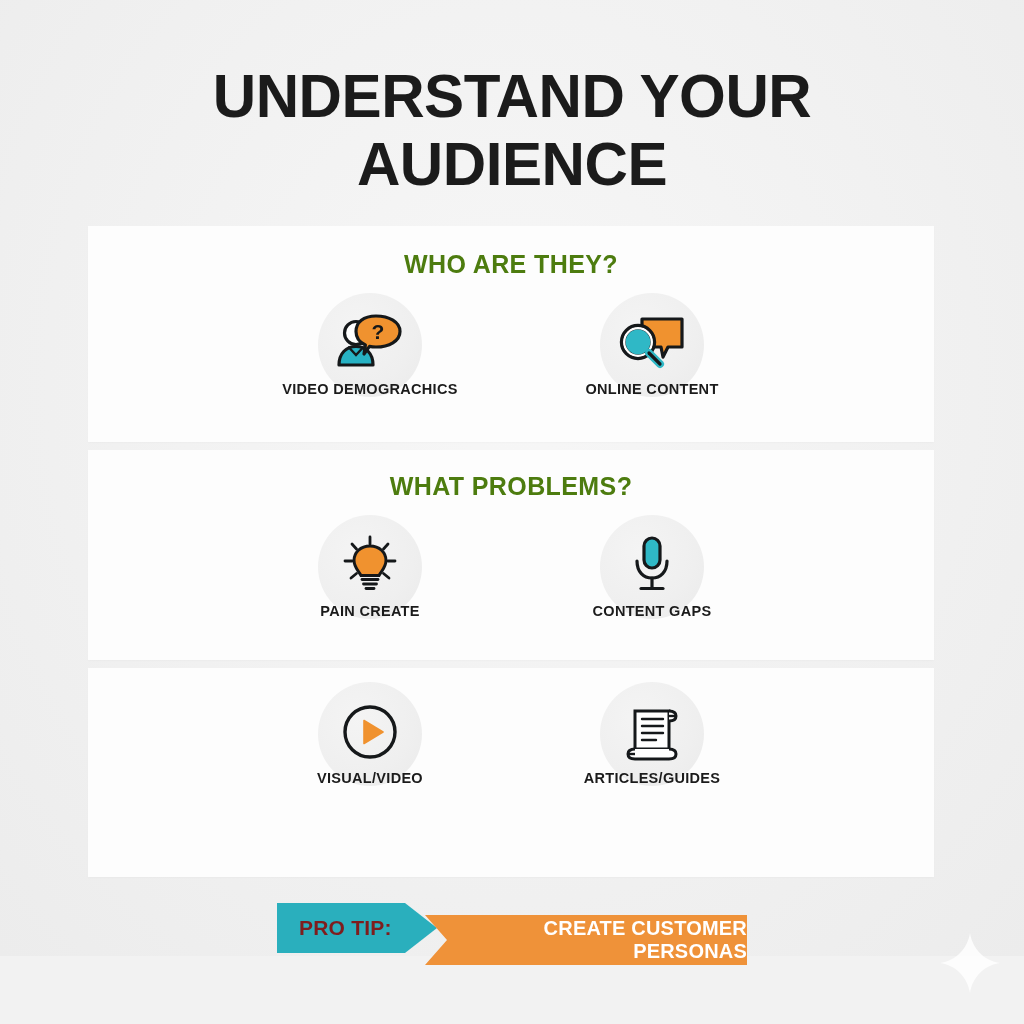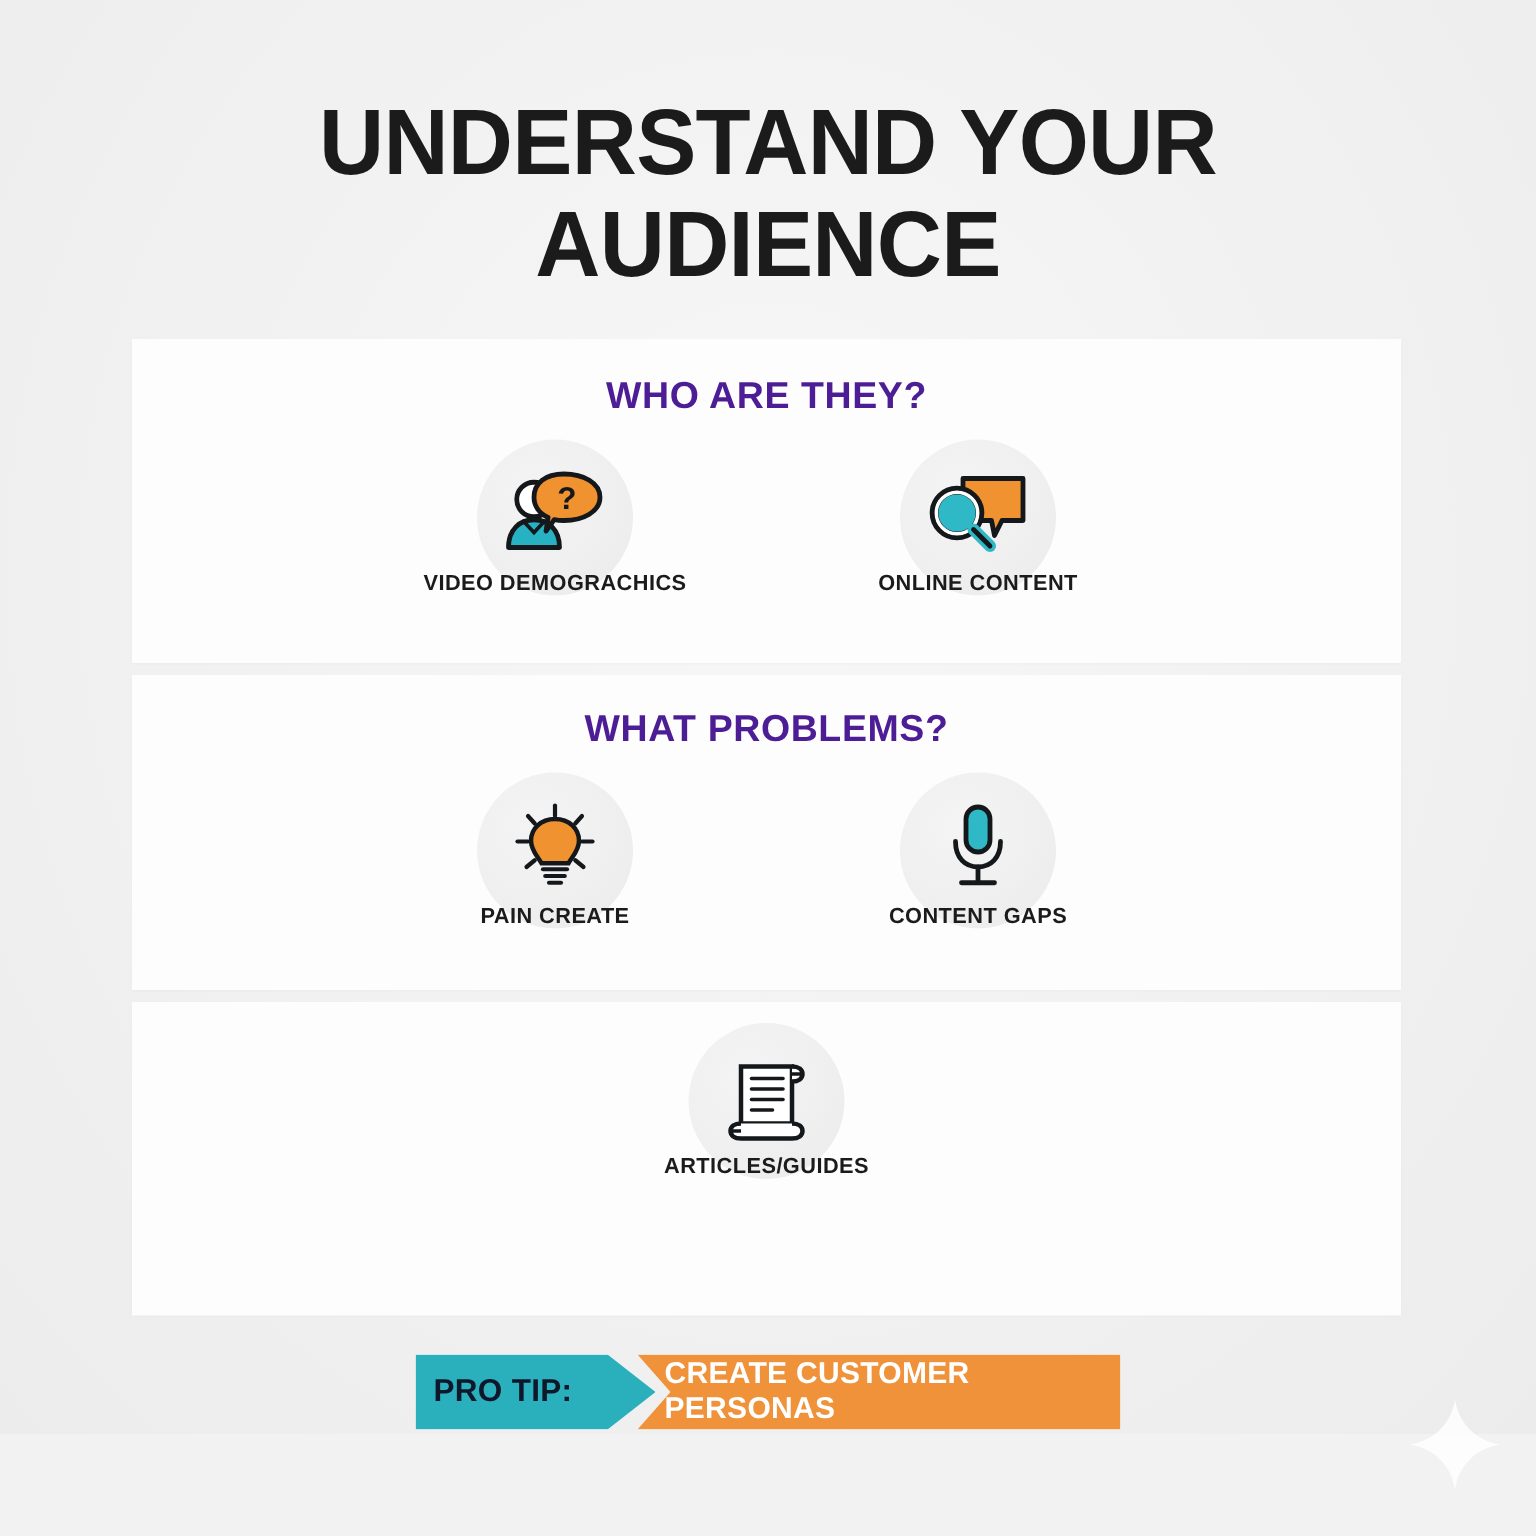--- a/index.html
+++ b/index.html
@@ -52,21 +52,21 @@
   }
   .card-1 { top: 226px;  height: 216px; }
   .card-2 { top: 450px;  height: 210px; }
   .card-3 { top: 668px;  height: 209px; }
 
   .card-title {
     text-align: center;
     font-weight: bold;
     font-size: 25px;
     letter-spacing: 0.4px;
-    color: #4c1d95;
+    color: #4d7c0f;
     margin: 0;
     padding-top: 22px;
   }
   .card-1 .card-title { padding-top: 24px; }
 
   .icon-row {
     display: flex;
     justify-content: center;
     gap: 92px;
     margin-top: 14px;
@@ -110,38 +110,39 @@
     top: 0;
     width: 160px;
     height: 50px;
     background: #2aafbd;
     -webkit-clip-path: polygon(0 0, 128px 0, 160px 50%, 128px 100%, 0 100%);
     clip-path: polygon(0 0, 128px 0, 160px 50%, 128px 100%, 0 100%);
     display: flex;
     align-items: center;
   }
   .protip-left span {
-    padding-left: 12px;
-    color: #0f172a;
+    padding-left: 22px;
+    color: #7f1d1d;
     font-weight: bold;
     font-size: 21px;
     letter-spacing: 0.2px;
   }
   .protip-right {
     position: absolute;
     left: 148px;
-    top: 0;
+    top: 12px;
     width: 322px;
     height: 50px;
     background: #ef9239;
     -webkit-clip-path: polygon(0 0, 100% 0, 100% 100%, 0 100%, 22px 50%);
     clip-path: polygon(0 0, 100% 0, 100% 100%, 0 100%, 22px 50%);
     display: flex;
     align-items: center;
     justify-content: center;
+    text-align: right;
   }
   .protip-right span {
     padding-left: 18px;
     color: #ffffff;
     font-weight: bold;
     font-size: 20px;
     letter-spacing: 0.2px;
   }
 
   
@@ -246,20 +247,31 @@
         </div>
         <div class="icon-label">CONTENT GAPS</div>
       </div>
 
     </div>
   </div>
 
   <div class="card card-3">
     <div class="icon-row">
 
+      <div class="icon-item">
+        <div class="icon-circle">
+          <span>
+            <svg width="58" height="58" viewBox="0 0 58 58">
+              <circle cx="29" cy="29" r="25" fill="none" stroke="#15181a" stroke-width="3.4"></circle>
+              <path d="M23 17.5 L42 29 L23 40.5 Z" fill="#f0922f" stroke="#f0922f" stroke-width="1.6" stroke-linejoin="round"></path>
+            </svg>
+          </span>
+        </div>
+        <div class="icon-label">VISUAL/VIDEO</div>
+      </div>
 
       <div class="icon-item">
         <div class="icon-circle">
           <span>
             <svg width="60" height="60" viewBox="0 0 60 60">
               <path d="M13 9 L47 9 L47 47 L13 47 Z" fill="#ffffff" stroke="#15181a" stroke-width="3"></path>
               <path d="M47 9 C51.5 9 54 11 54 14 C54 17 51.5 19 47 19" fill="#ffffff" stroke="#15181a" stroke-width="3" stroke-linejoin="round"></path>
               <path d="M13 47 C8.5 47 6 49 6 52 C6 55 8.5 57 13 57 L47 57 C51.5 57 54 55 54 52 C54 49 51.5 47 47 47" fill="#ffffff" stroke="#15181a" stroke-width="3" stroke-linejoin="round"></path>
               <line x1="47" y1="14" x2="54" y2="14" stroke="#15181a" stroke-width="2.4"></line>
               <line x1="6" y1="52" x2="13" y2="52" stroke="#15181a" stroke-width="2.4"></line>

